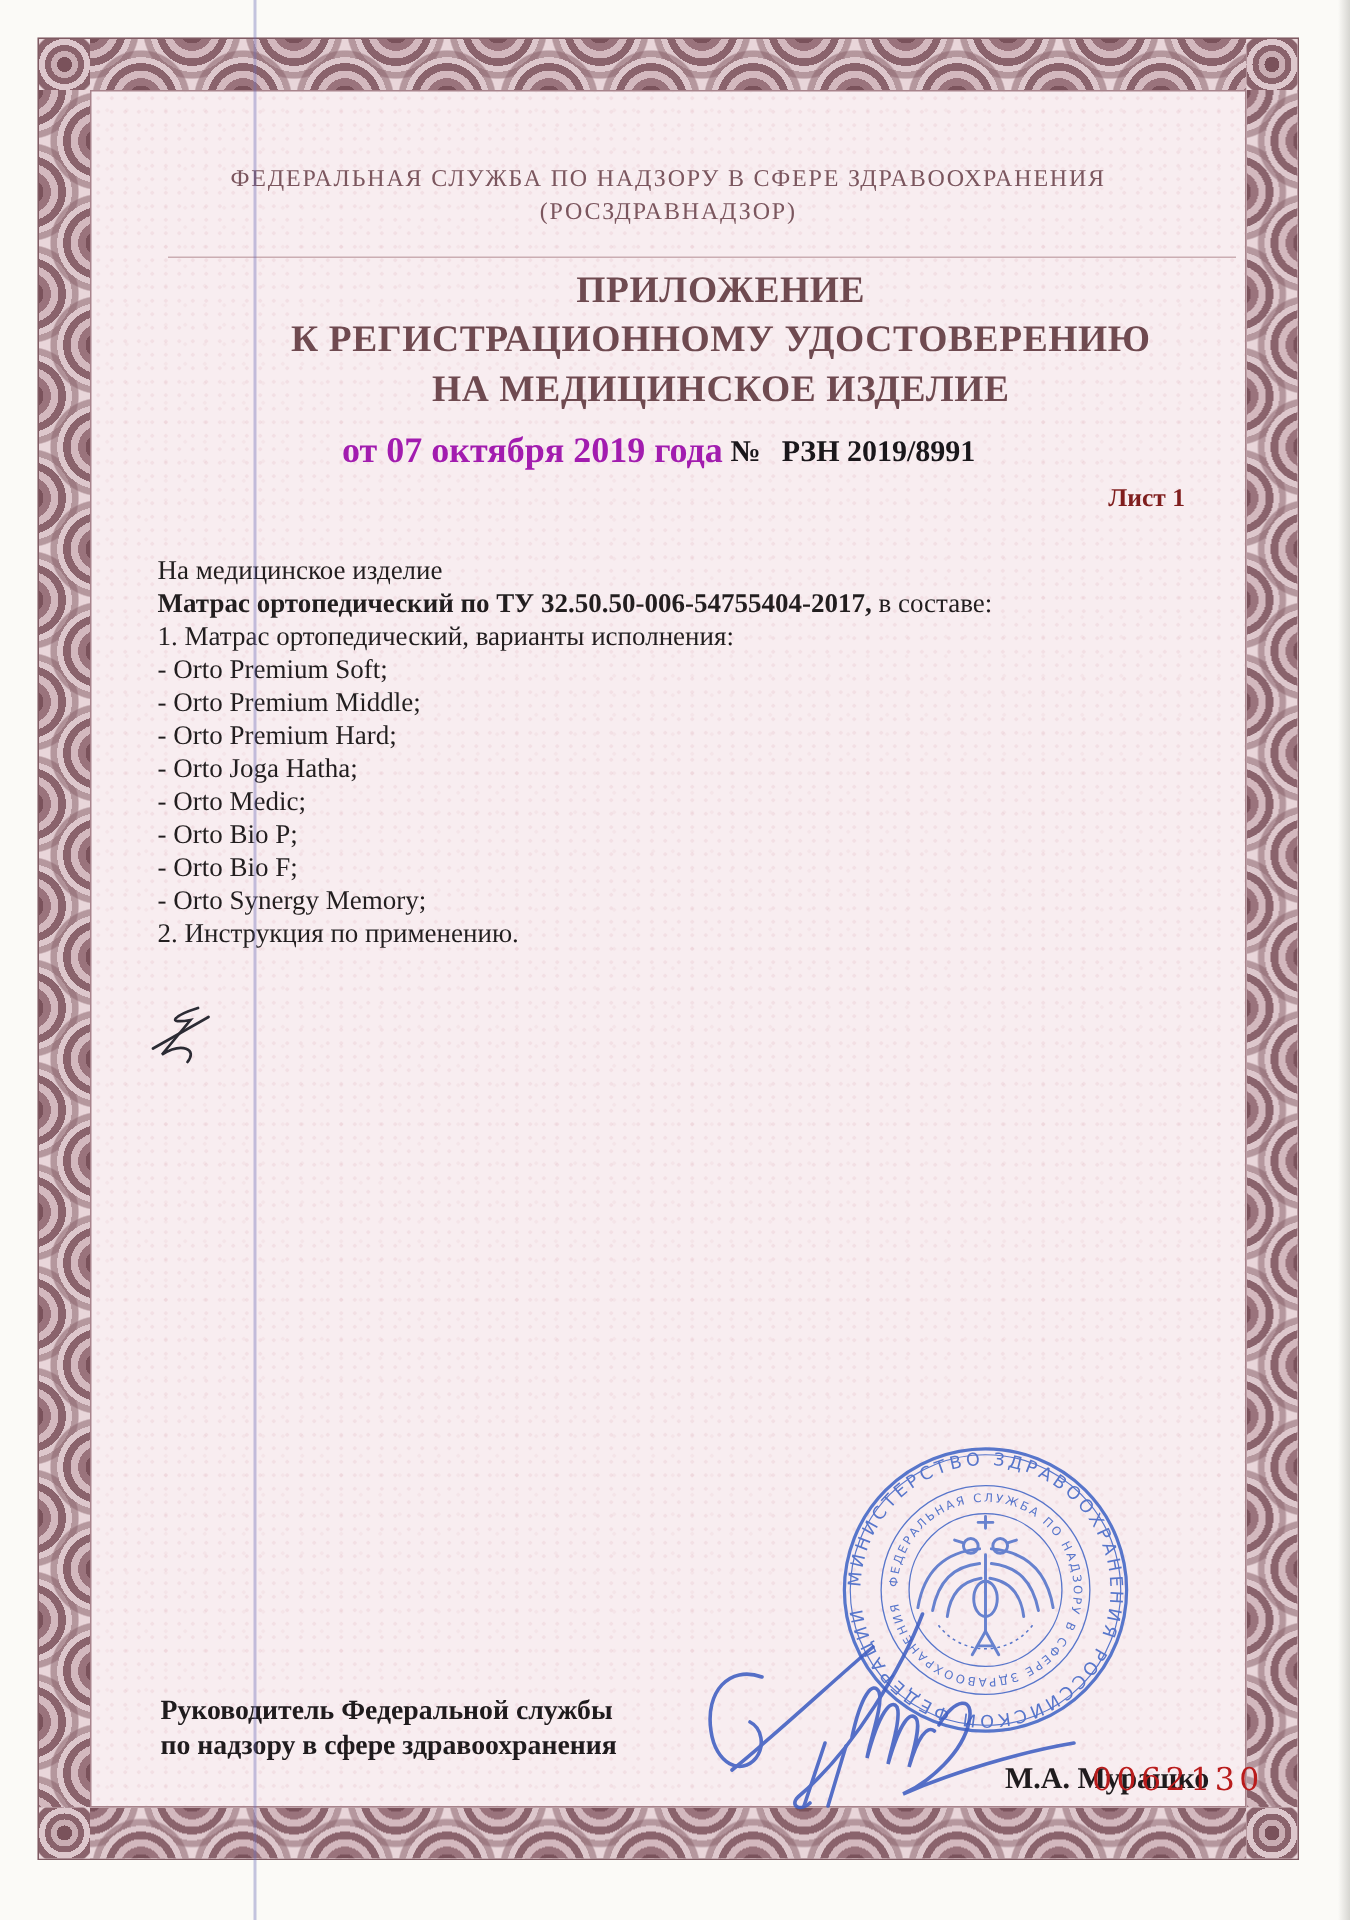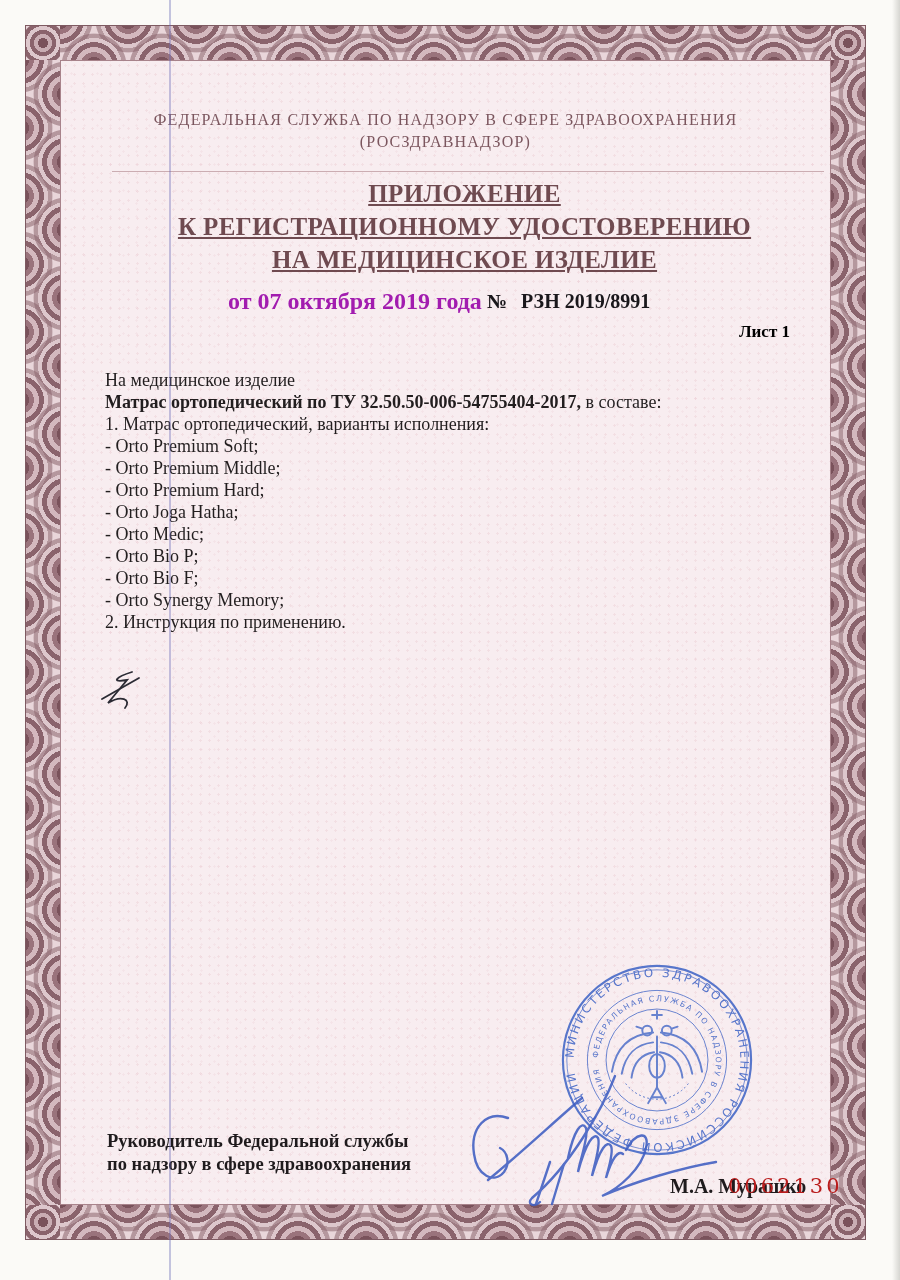--- a/index.html
+++ b/index.html
@@ -34,25 +34,25 @@
     background-size:9px 9px,13px 13px;background-position:0 0,4px 6px;}
 
   
   .scanline-v{position:absolute;left:169px;top:0;width:2px;height:1280px;background:rgba(106,106,182,.38);z-index:8;}
   .scan-edge{position:absolute;right:0;top:0;bottom:0;width:8px;background:linear-gradient(to right, rgba(0,0,0,0), rgba(118,118,110,.28));z-index:9;}
   .header-rule{position:absolute;left:112px;top:171px;width:712px;height:1px;background:rgba(165,120,128,.55);z-index:3;}
 
   
   .txt{position:absolute;z-index:4;white-space:nowrap;}
   .issuer{left:60px;top:109px;width:771px;text-align:center;font-size:16px;letter-spacing:1.2px;color:#7b565e;line-height:22px;white-space:normal;}
-  .title{left:56px;top:177px;width:817px;text-align:center;font-weight:bold;font-size:25px;line-height:33px;color:#6f4a50;letter-spacing:.4px;white-space:normal;text-decoration:underline;}
+  .title{left:72px;top:177px;width:817px;text-align:center;font-weight:bold;font-size:25px;line-height:33px;color:#6f4a50;letter-spacing:.4px;white-space:normal;}
   .date-line{left:228px;top:288px;font-weight:bold;font-size:24px;color:#a21caf;}
   .number-line{left:487px;top:290px;font-weight:bold;font-size:20px;color:#1a171b;}
   .number-line .no{margin-right:14px;}
-  .sheet{right:110px;top:322px;font-weight:bold;font-size:17px;color:#000000;}
+  .sheet{right:110px;top:322px;font-weight:bold;font-size:17px;color:#7f1d1d;}
   .body-block{left:105px;top:369px;font-size:18px;line-height:22px;color:#221e1f;z-index:4;position:absolute;}
   .body-block div{white-space:nowrap;}
   .b{font-weight:bold;}
   .signer{left:107px;top:1130px;font-weight:bold;font-size:18.5px;line-height:23px;color:#1f1b1d;white-space:normal;width:360px;}
   .signer-name{left:670px;top:1147px;font-weight:bold;font-size:20px;color:#1f1b1d;margin-top:28px;}
   .form-number{left:728px;top:1174px;font-size:21px;letter-spacing:3px;color:#b91c1c;font-family:"DejaVu Serif","Liberation Serif",serif;}
 
   
   .stamp{position:absolute;left:559px;top:962px;width:196px;height:196px;z-index:5;opacity:.92;}
   .signature{position:absolute;left:430px;top:1058px;width:340px;height:160px;z-index:6;}

